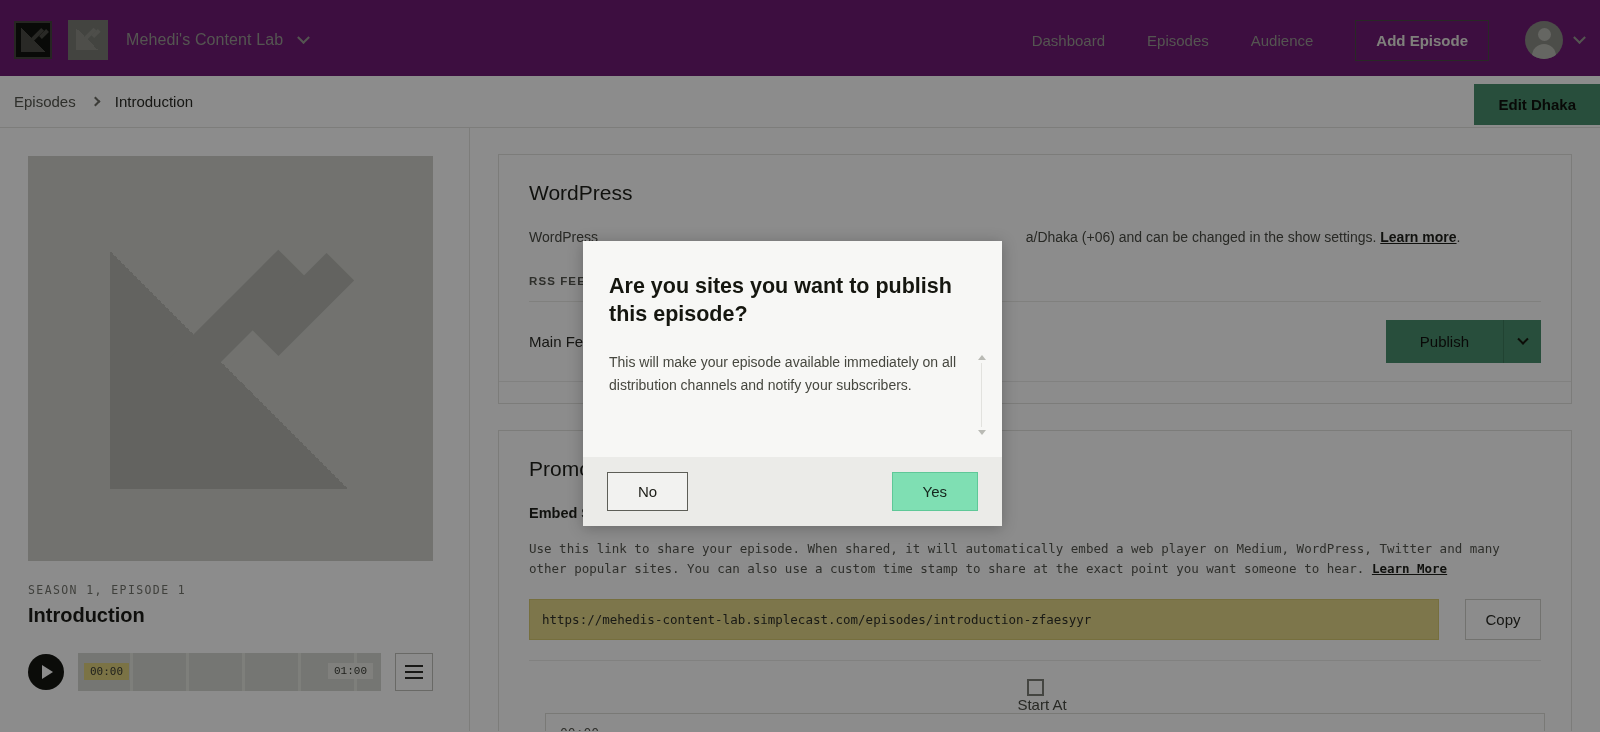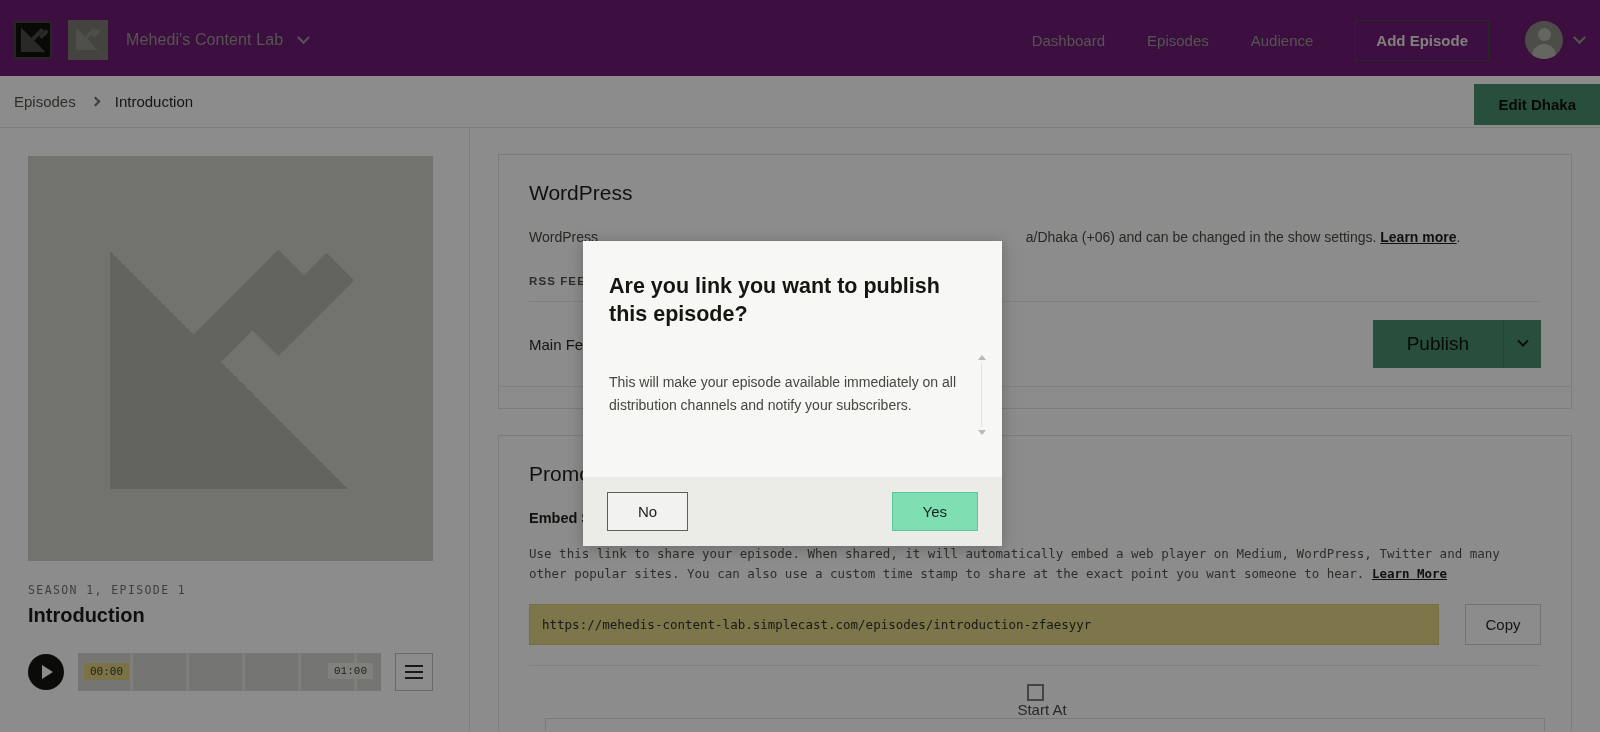--- a/index.html
+++ b/index.html
@@ -195,21 +195,21 @@
   }
   .feed-row {
     margin-top: 14px; border-top: 1px solid #e9e9e6;
     display: flex; align-items: center; justify-content: space-between;
     padding: 18px 0 18px 0;
   }
   .feed-name { font-size: 15px; color: #2a2b26; }
   .publish-grp { display: flex; }
   .publish-btn {
     background: #4a8f6d; color: #11120f; border: none; font-family: inherit;
-    font-size: 19px; font-weight: 500; padding: 13px 34px; cursor: pointer;
+    font-size: 15px; font-weight: 500; padding: 13px 34px; cursor: pointer;
   }
   .publish-caret {
     background: #4a8f6d; border: none; border-left: 1px solid #3d7a5c;
     width: 38px; cursor: pointer; display: flex; align-items: center; justify-content: center;
   }
   .publish-caret i {
     width: 8px; height: 8px; border-right: 2px solid #17180f; border-bottom: 2px solid #17180f;
     transform: rotate(45deg) translate(-2px,-2px);
   }
   .card-foot { height: 22px; border-top: 1px solid #ececeA; }
@@ -254,21 +254,21 @@
     background: #f7f7f5; z-index: 60;
     box-shadow: 0 2px 14px rgba(0,0,0,.25);
     display: flex; flex-direction: column;
   }
   .modal-head { padding: 32px 26px 0 26px; }
   .modal-title {
     font-size: 21.5px; font-weight: 700; color: #15160f; line-height: 1.3;
   }
   .modal-body-wrap { position: relative; padding: 0 26px; }
   .modal-body {
-    margin-top: 42px; height: 80px; overflow-y: auto; padding-right: 18px;
+    margin-top: 22px; height: 80px; overflow-y: auto; padding-right: 18px;
     font-size: 14px; color: #46473f; line-height: 1.65;
   }
   .fake-scroll {
     position: absolute; right: 14px; top: 26px; width: 11px; height: 80px;
   }
   .fake-scroll .arrow-up, .fake-scroll .arrow-dn {
     position: absolute; left: 1px; width: 0; height: 0;
     border-left: 4px solid transparent; border-right: 4px solid transparent;
   }
   .fake-scroll .arrow-up { top: 0; border-bottom: 5px solid #b9bab4; }
@@ -411,21 +411,21 @@
       </div>
 
     </div>
   </div>
 </div>
 
 <div id="overlay"></div>
 
 <div id="modal">
   <div class="modal-head">
-    <div class="modal-title">Are you link you want to publish this episode?</div>
+    <div class="modal-title">Are you sites you want to publish this episode?</div>
   </div>
   <div class="modal-body-wrap">
     <div class="modal-body">This will make your episode available immediately on all distribution channels and notify your subscribers.</div>
     <div class="fake-scroll">
       <div class="arrow-up"></div>
       <div class="track"></div>
       <div class="arrow-dn"></div>
     </div>
   </div>
   <div class="modal-foot">

